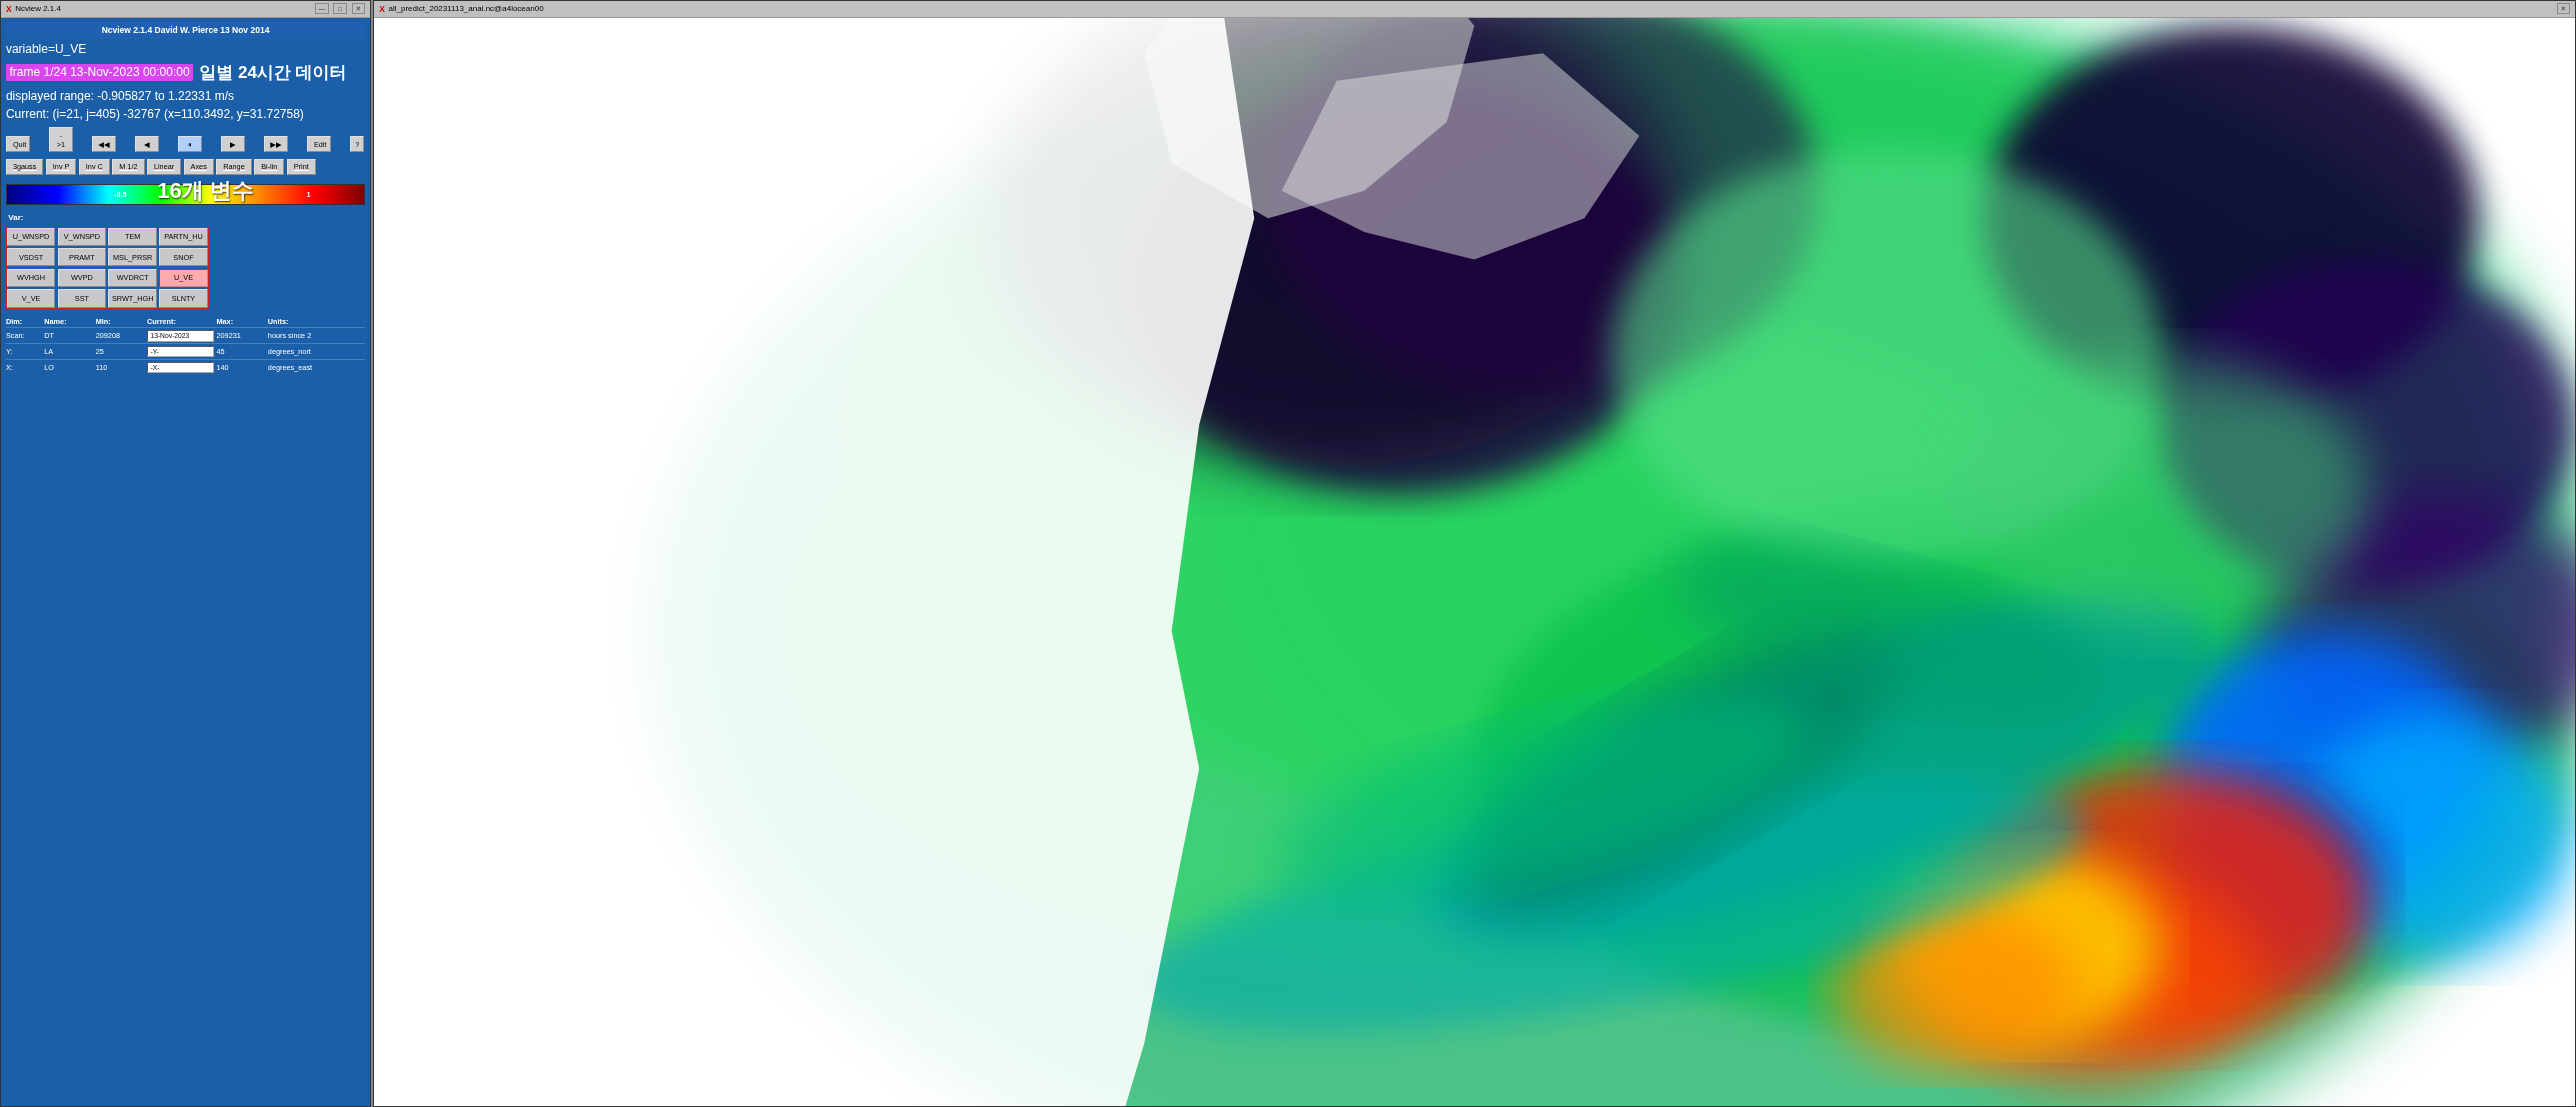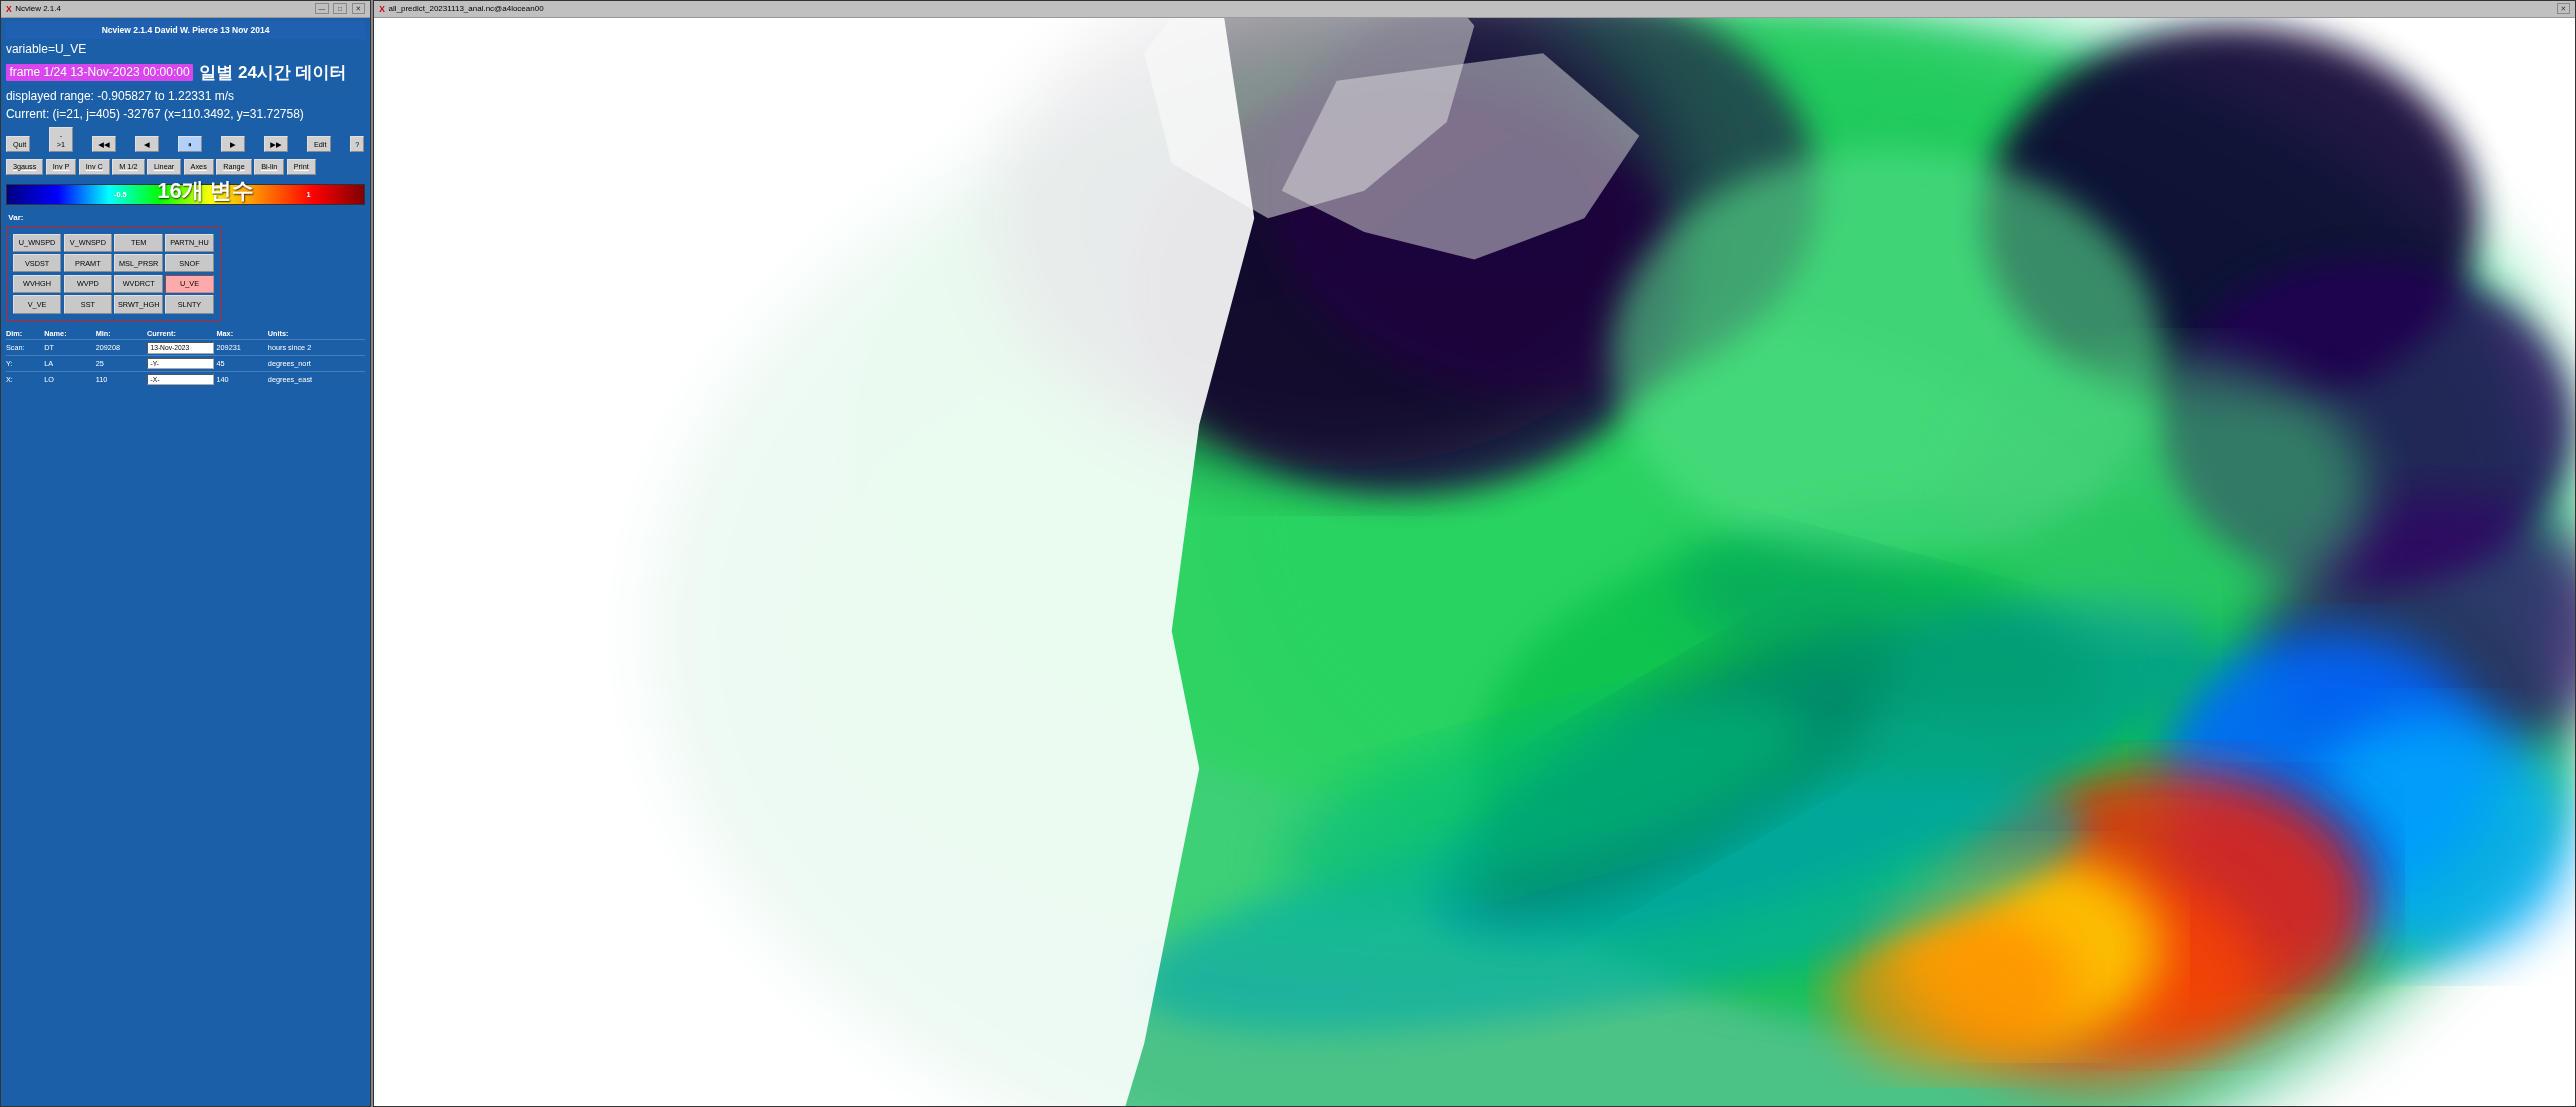--- a/index.html
+++ b/index.html
@@ -151,21 +151,21 @@
     .colorbar-label.left { left: 30%; top: 50%; transform: translateY(-50%); }
     .colorbar-label.right { right: 15%; top: 50%; transform: translateY(-50%); }
 
     .colorbar-wrapper {
       position: relative;
       margin: 2.4px 0;
     }
 
     .var-section {
       border: 1.2px solid #cc2222;
-      padding: 6px;
+      padding: 0;
       background: #1a5fa8;
     }
 
     .var-grid {
       display: grid;
       grid-template-columns: repeat(4, 1fr);
       gap: 2.4px;
     }
 
     .var-btn {

